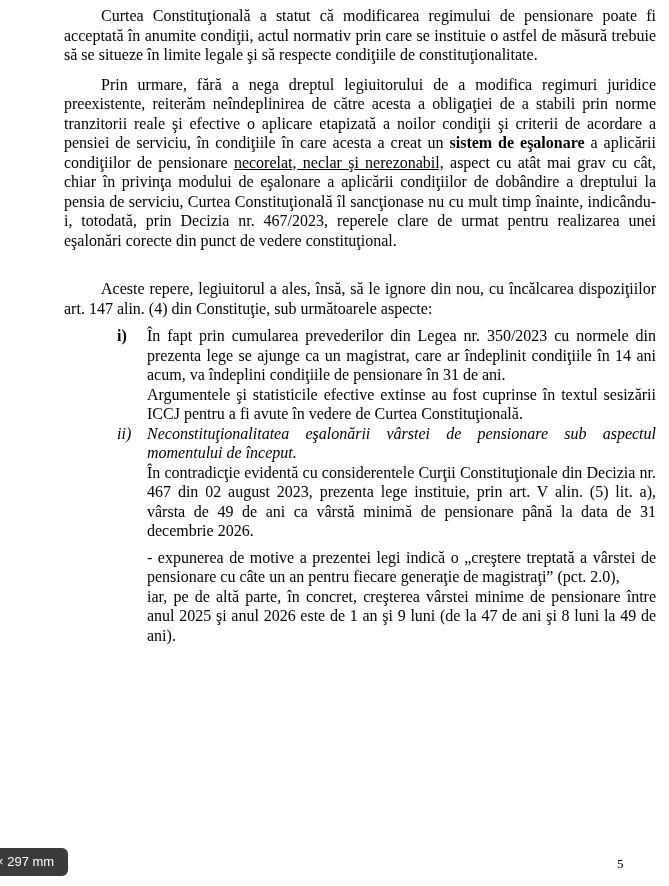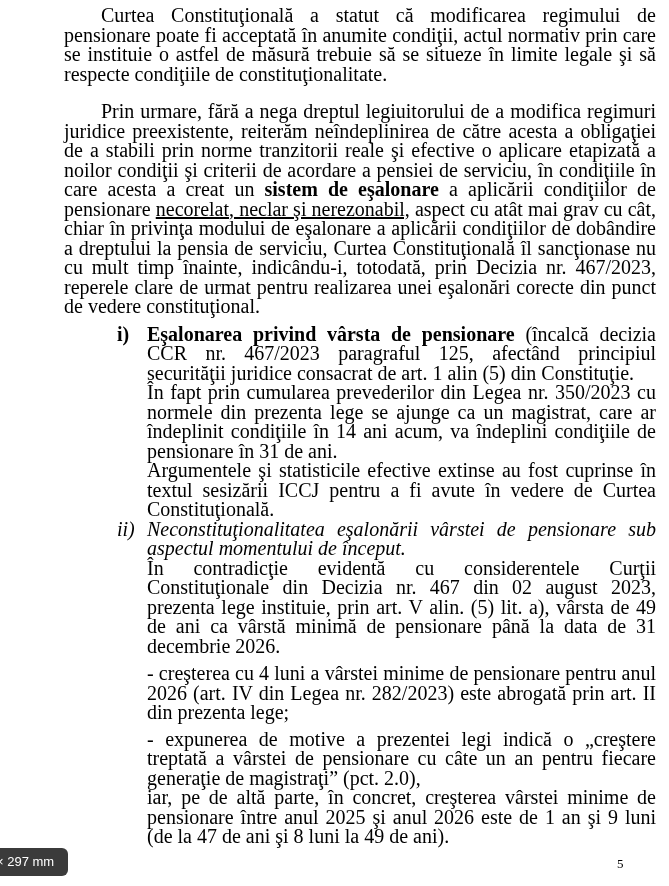--- a/index.html
+++ b/index.html
@@ -8,27 +8,27 @@
     background: #ffffff;
     position: relative;
     overflow: hidden;
     font-family: "Liberation Serif", "DejaVu Serif", serif;
     color: #000000;
   }
   .content {
     position: absolute;
     left: 64px; top: 6px;
     width: 592px;
-    font-size: 20px;
+    font-size: 16px;
     line-height: 19.5px;
     text-align: justify;
   }
   .para { margin: 0; }
   .indent { text-indent: 37px; }
-  .mt-p2 { margin-top: 18px; }
+  .mt-p2 { margin-top: 10px; }
   .gap-before { margin-top: 29px; }
   .li { position: relative; padding-left: 83px; }
   .li .marker { position: absolute; left: 53px; top: 0; }
   .li-i { margin-top: 8px; }
   .b  { font-weight: bold; }
   .u  { text-decoration: underline; }
   .bi { font-weight: normal; font-style: italic; }
   .mt5  { }
   .mt7  { margin-top: 7px; }
   .mt8  { margin-top: 8px; }
@@ -56,35 +56,32 @@
 <body>
 
 <div class="content">
 
   <p class="para indent">Curtea Constituţională a statut că modificarea regimului de pensionare poate fi acceptată în anumite condiţii, actul normativ prin care se instituie o astfel de măsură trebuie să se situeze în limite legale şi să respecte condiţiile de constituţionalitate.</p>
 
   <p class="para indent mt-p2">
     <span>Prin urmare, fără a nega dreptul legiuitorului de a modifica regimuri juridice preexistente, reiterăm neîndeplinirea de către acesta a obligaţiei de a stabili prin norme tranzitorii reale şi efective o aplicare etapizată a noilor condiţii şi criterii de acordare a pensiei de serviciu, în condiţiile în care acesta a creat un </span><span class="b">sistem de eşalonare</span><span> a aplicării condiţiilor de pensionare </span><span class="u">necorelat, neclar şi nerezonabil,</span><span> aspect cu atât mai grav cu cât, chiar în privinţa modului de eşalonare a aplicării condiţiilor de dobândire a dreptului la pensia de serviciu, Curtea Constituţională îl sancţionase nu cu mult timp înainte, indicându-i, totodată, prin Decizia nr. 467/2023, reperele clare de urmat pentru realizarea unei eşalonări corecte din punct de vedere constituţional.</span>
   </p>
 
+  <p class="para indent gap-before">Aceste repere, legiuitorul a ales, însă, să le ignore din nou, cu încălcarea dispoziţiilor art. 147 alin. (4) din Constituţie, sub următoarele aspecte:</p>
 
   <div class="li li-i">
     <span class="marker b">i)</span>
-    <p class="para">
-      <span class="b">Eşalonarea privind vârsta de pensionare</span><span> (încalcă decizia CCR nr. 467/2023 paragraful 125, afectând principiul securităţii juridice consacrat de art. 1 alin (5) din Constituţie.</span>
-    </p>
     <p class="para">În fapt prin cumularea prevederilor din Legea nr. 350/2023 cu normele din prezenta lege se ajunge ca un magistrat, care ar îndeplinit condiţiile în 14 ani acum, va îndeplini condiţiile de pensionare în 31 de ani.</p>
     <p class="para">Argumentele şi statisticile efective extinse au fost cuprinse în textul sesizării ICCJ pentru a fi avute în vedere de Curtea Constituţională.</p>
   </div>
 
   <div class="li">
     <span class="marker bi">ii)</span>
     <p class="para bi">Neconstituţionalitatea eşalonării vârstei de pensionare sub aspectul momentului de început.</p>
     <p class="para mt5">În contradicţie evidentă cu considerentele Curţii Constituţionale din Decizia nr. 467 din 02 august 2023, prezenta lege instituie, prin art. V alin. (5) lit. a), vârsta de 49 de ani ca vârstă minimă de pensionare până la data de 31 decembrie 2026.</p>
-    <p class="para mt8">- creşterea cu 4 luni a vârstei minime de pensionare pentru anul 2026 (art. IV din Legea nr. 282/2023) este abrogată prin art. II din prezenta lege;</p>
     <p class="para mt7">- expunerea de motive a prezentei legi indică o „creştere treptată a vârstei de pensionare cu câte un an pentru fiecare generaţie de magistraţi” (pct. 2.0),</p>
     <p class="para mt5">iar, pe de altă parte, în concret, creşterea vârstei minime de pensionare între anul 2025 şi anul 2026 este de 1 an şi 9 luni (de la 47 de ani şi 8 luni la 49 de ani).</p>
   </div>
 
 </div>
 
 <div class="page-num">5</div>
 
 <div class="size-tooltip">× 297 mm</div>
 

